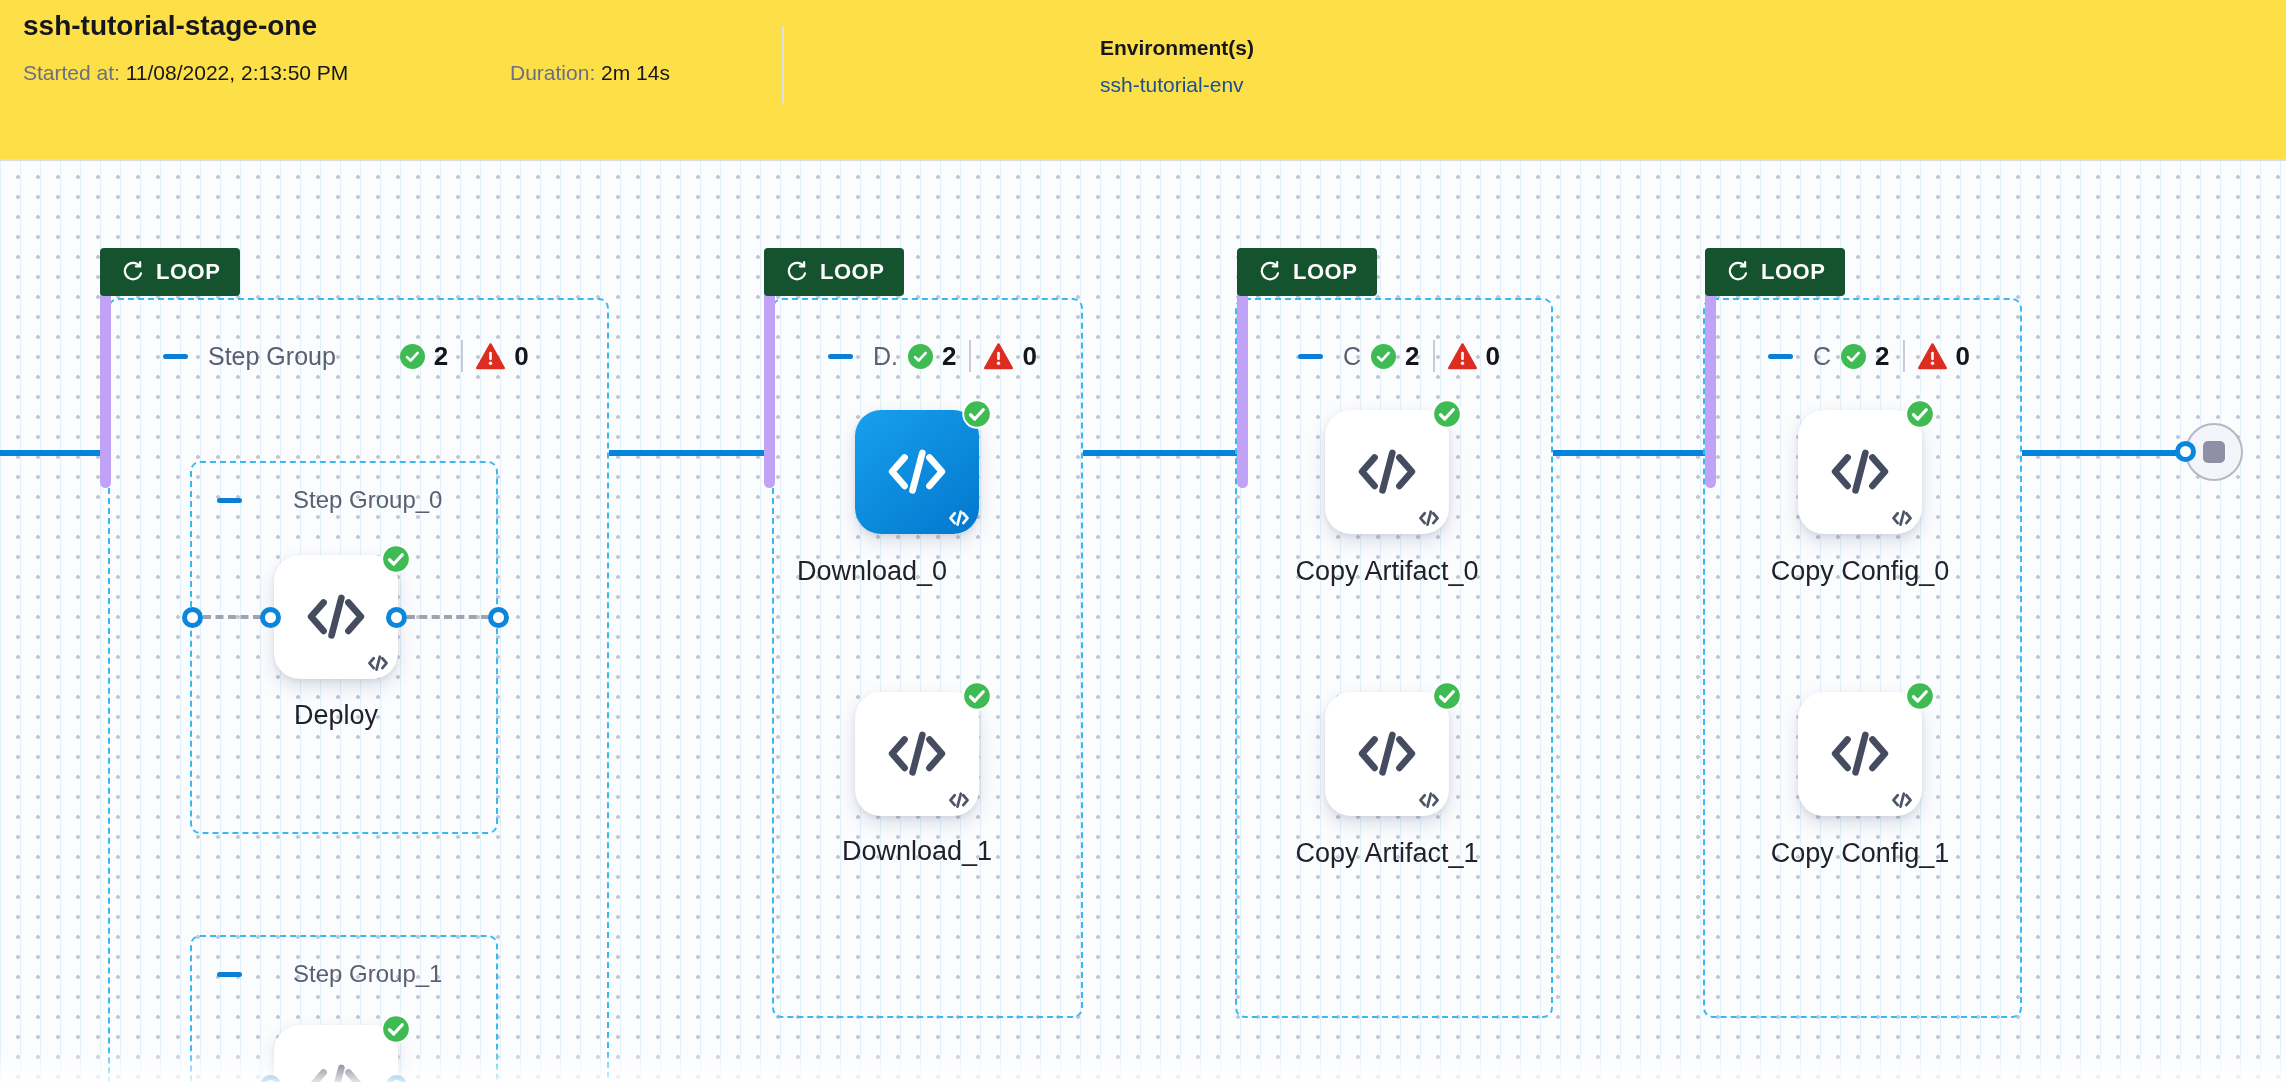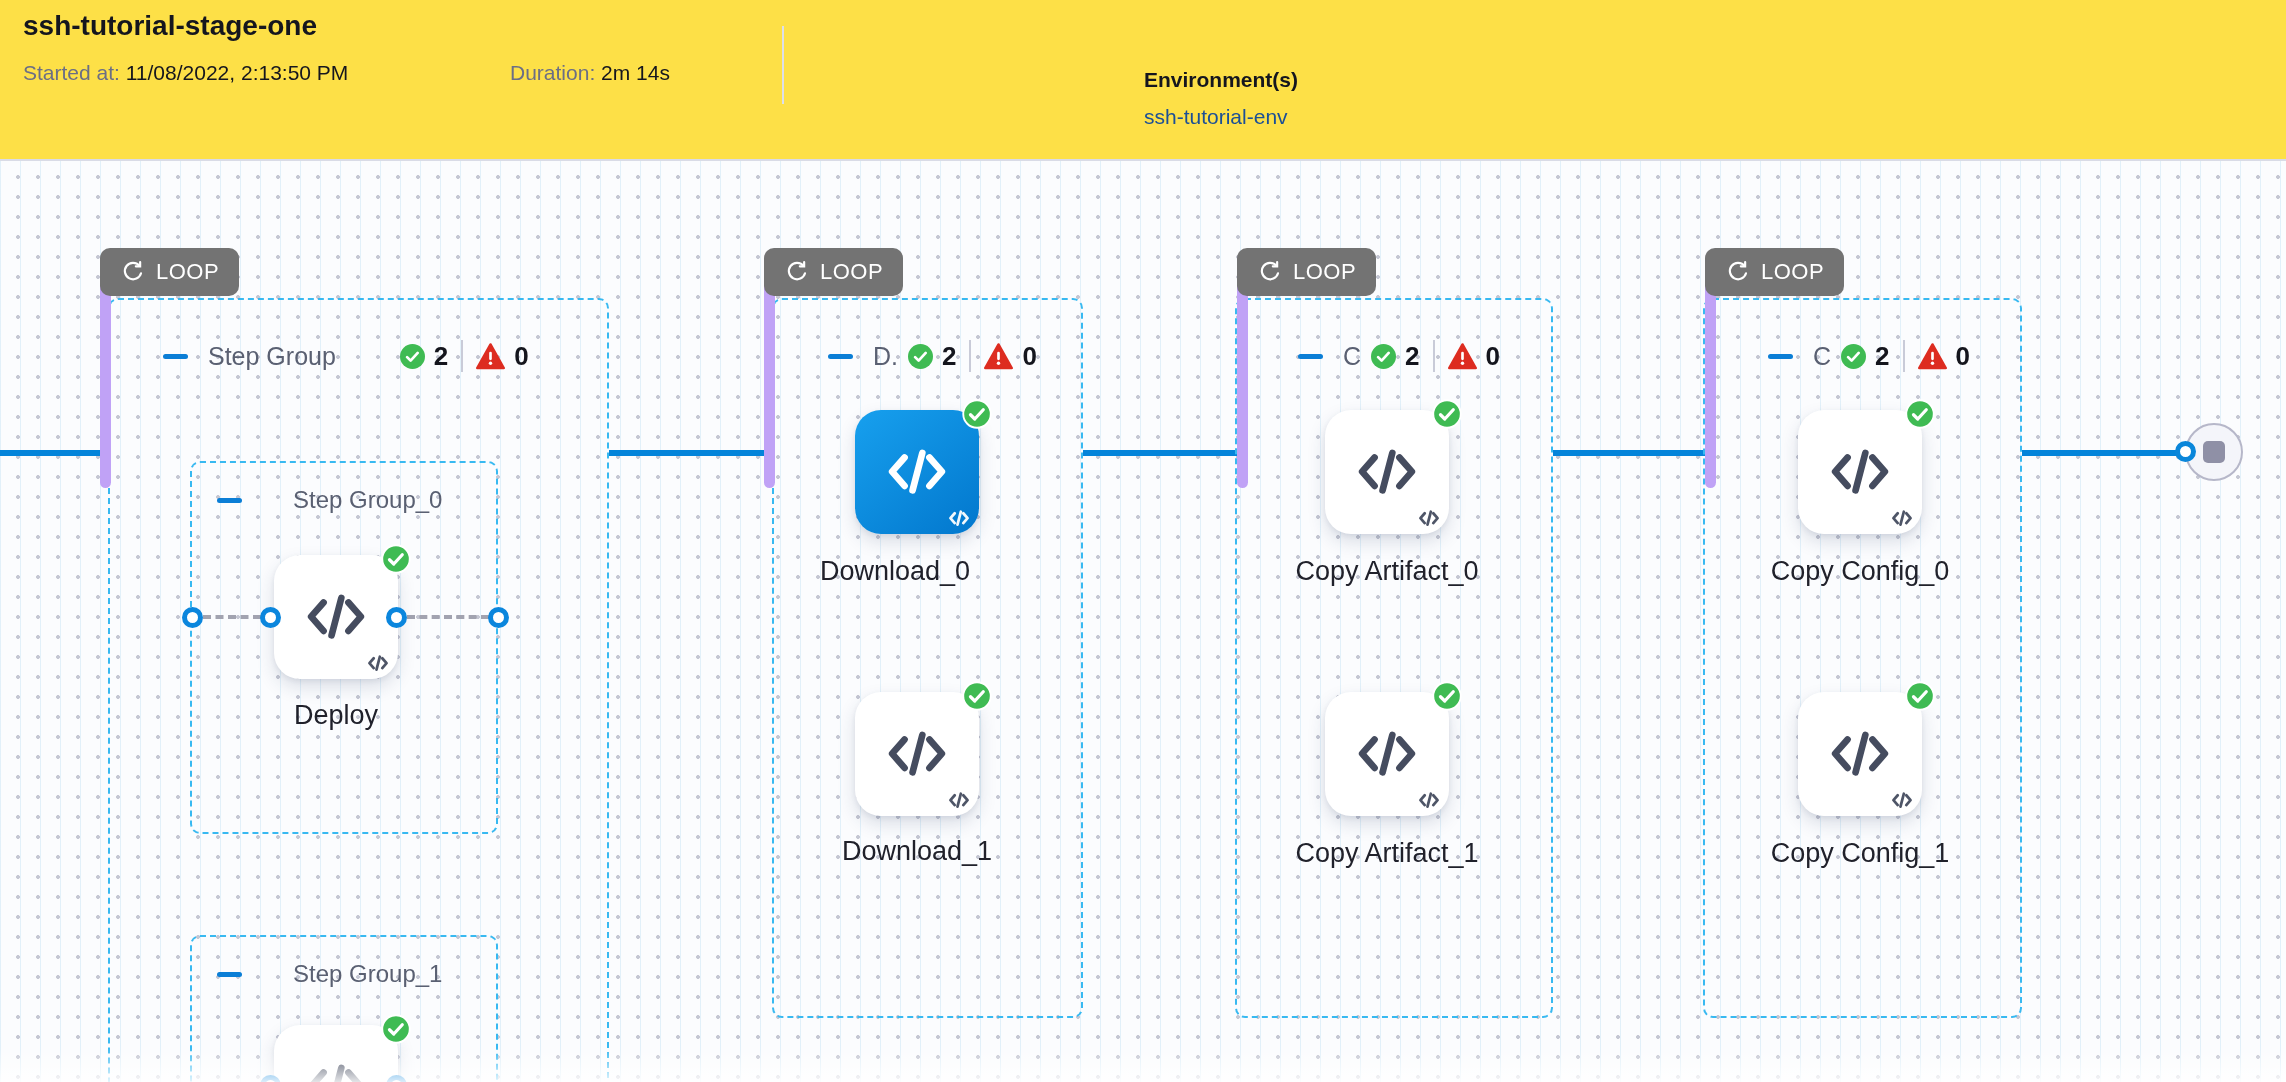--- a/index.html
+++ b/index.html
@@ -12,42 +12,42 @@
     background:#fde047; border-bottom:2px solid #d9dbe6; z-index:10; }
   .title { position:absolute; left:23px; top:10px; font-size:28px; font-weight:700; color:#15161e; }
   .meta { position:absolute; top:61px; font-size:21px; color:#15161e; }
   .meta .lbl { color:#6b6e85;text-align:center; }
   .meta.started { left:23px; }
   .meta.duration { left:510px; }
   .vdiv { position:absolute; left:782px; top:26px; width:2px; height:78px; background:#dddfe9; }
   .kv { position:absolute; top:36px; }
   .kv .k { font-size:21px; font-weight:700; color:#15161e; display:block; }
   .kv .v { font-size:21px; color:#1b4f96; display:block; margin-top:13px; cursor:pointer; }
-  .kv.svc { left:800px; } .kv.env { left:1144px;margin-top:32px; }
+  .kv.svc { left:800px; } .kv.env { left:1100px; }
 
   
   .canvas { position:absolute; left:0; top:161px; right:0; bottom:0; background:#fbfcfe;
     background-image:
       radial-gradient(circle,#c5c7d3 1.7px, transparent 2.2px),
       linear-gradient(to right, rgba(100,180,228,.17) 1.5px, transparent 1.5px);
     background-size:20px 20px, 20px 20px; background-position:8px 6px, 0 0; }
   .fade { position:absolute; left:0; right:0; bottom:0; height:34px; z-index:8; pointer-events:none;
     background:linear-gradient(180deg, rgba(255,255,255,0), rgba(255,255,255,.85)); }
 
   .link-line { position:absolute; height:6px; top:450px; background:#0484da; z-index:1; }
 
   .stage { position:absolute; top:298px; border:2.5px dashed #38b9f1; border-radius:10px; z-index:2; }
   .stage.c1 { left:108px; width:501px; height:830px; }
   .stage.c2 { left:772px; width:311px; height:720px; }
   .stage.c3 { left:1235px; width:318px; height:720px; }
   .stage.c4 { left:1703px; width:319px; height:720px; }
 
-  .loop-badge { position:absolute; top:248px; height:48px; background:#737373; border-radius:10px;
+  .loop-badge { position:absolute; top:248px; height:48px; background:#14532d; border-radius:4px;
     color:#fff; display:flex; align-items:center; gap:10px; padding:0 20px;
-    font-size:22px; font-weight:400; letter-spacing:.5px; z-index:3; }
+    font-size:22px; font-weight:700; letter-spacing:.5px; z-index:3; }
   .loop-tail { position:absolute; top:282px; width:11px; height:206px; background:#c0a2f6;
     border-radius:0 0 6px 6px; z-index:3; }
 
   .stage-head { display:flex; align-items:center; margin-top:40px; }
   .c1 .stage-head { padding-left:53px; } .c2 .stage-head { padding-left:54px; }
   .c3 .stage-head { padding-left:61px; } .c4 .stage-head { padding-left:63px; }
   .collapse { width:25px; height:5px; border-radius:3px; background:#0b7ed6; margin-right:20px; flex:none; cursor:pointer; }
   .sname { font-size:25px; color:#5a6072; margin-right:10px; white-space:nowrap; }
   .c1 .sname { margin-right:64px; }
   .count { font-size:26px; font-weight:700; color:#14151d; margin-left:9px; }
@@ -243,21 +243,21 @@
     <svg class="mini" viewBox="0 0 72 60" fill="none" stroke="currentColor" stroke-width="9" stroke-linecap="round" stroke-linejoin="round">
         <path d="M22 14 L8 30 L22 46"></path>
         <path d="M42 9 L31 51"></path>
         <path d="M50 14 L64 30 L50 46"></path>
       </svg>
     <svg class="tick" viewBox="0 0 24 24">
         <circle cx="12" cy="12" r="11" fill="#3fbb53" stroke="#fff" stroke-width="1.5"></circle>
         <path d="M6.8 12.6l3.4 3.4 6.8-7.4" fill="none" stroke="#fff" stroke-width="2.6" stroke-linecap="round" stroke-linejoin="round"></path>
       </svg>
   </div>
-  <div class="step-label" style="left:775px;top:556px">Download_0</div>
+  <div class="step-label" style="left:752px;top:556px">Download_0</div>
   <div class="tile" style="left:855px;top:692px">
     <svg class="code" viewBox="0 0 72 60" fill="none" stroke="currentColor" stroke-width="7.5" stroke-linecap="round" stroke-linejoin="round">
         <path d="M22 14 L8 30 L22 46"></path>
         <path d="M42 9 L31 51"></path>
         <path d="M50 14 L64 30 L50 46"></path>
       </svg>
     <svg class="mini" viewBox="0 0 72 60" fill="none" stroke="currentColor" stroke-width="9" stroke-linecap="round" stroke-linejoin="round">
         <path d="M22 14 L8 30 L22 46"></path>
         <path d="M42 9 L31 51"></path>
         <path d="M50 14 L64 30 L50 46"></path>

